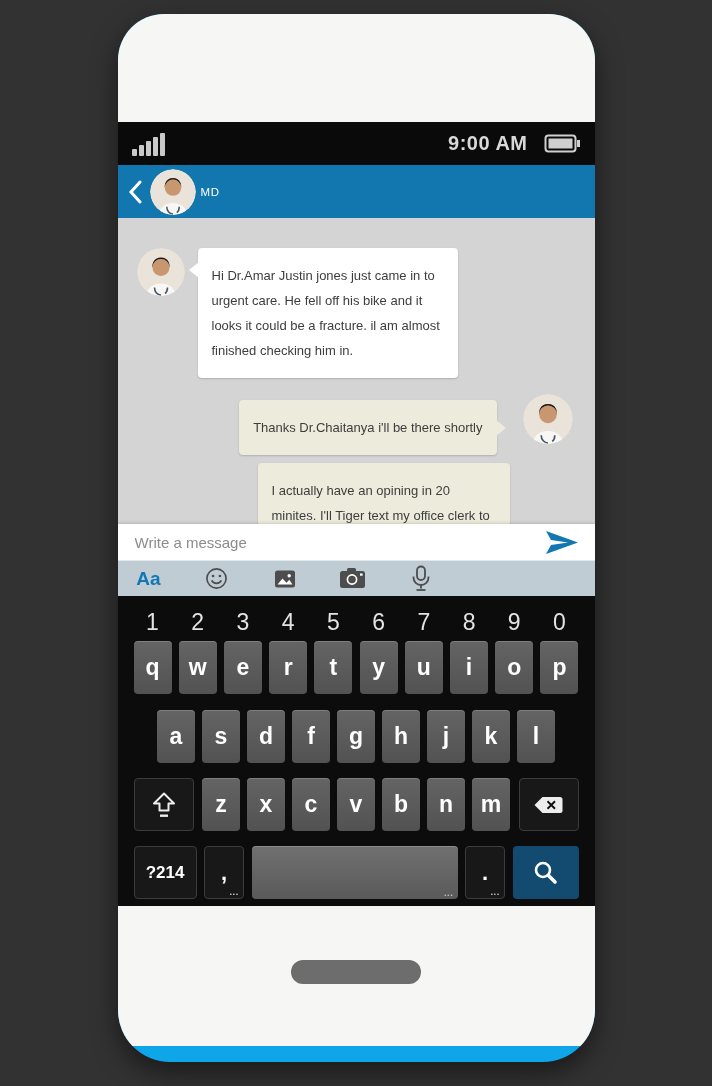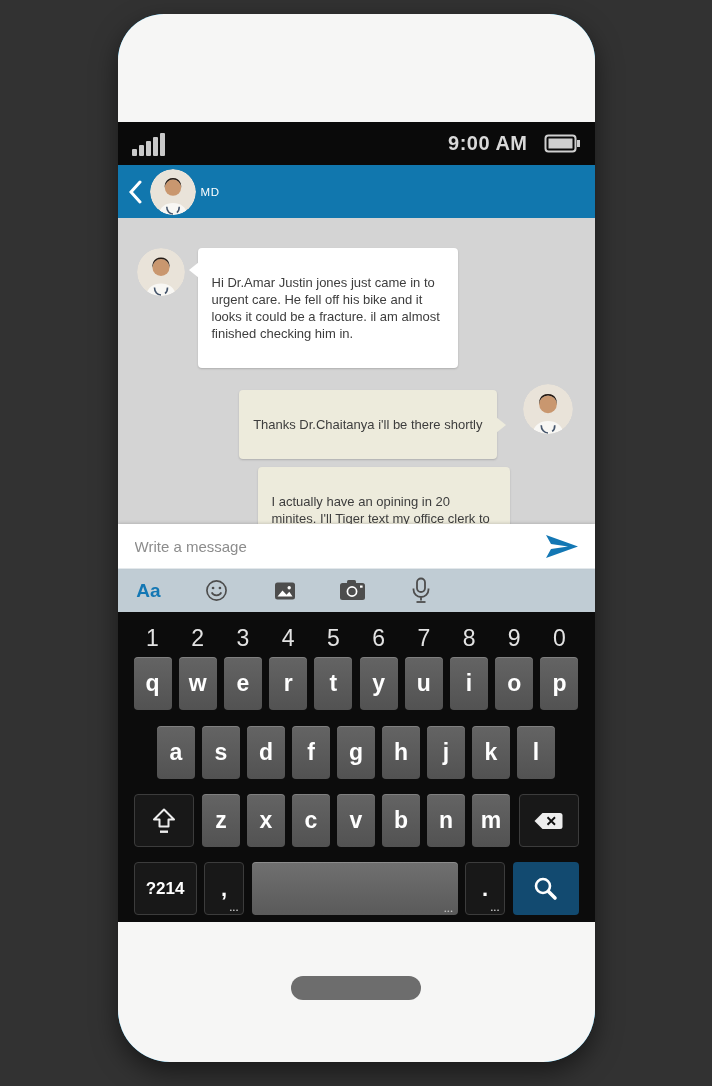--- a/index.html
+++ b/index.html
@@ -41,21 +41,21 @@
   }
   .backbtn{width:18px;height:26px;display:flex;align-items:center;margin-right:4px;cursor:pointer;}
   .avatar{border-radius:50%;display:block;flex:0 0 auto;}
   .head-title{font-size:20px;margin-left:12px;white-space:nowrap;}
   .head-cred{font-size:11.5px;letter-spacing:.6px;margin-left:5px;}
   
   .chat{height:306px;background:#d4d4d4;overflow:hidden;position:relative;}
   .msg-row{display:flex;align-items:flex-start;}
   .bubble{
     position:relative;background:#fff;border-radius:4px;
-    padding:26px 14px;font-size:13px;line-height:17px;color:#3d3d3d;
+    padding:15px 14px;font-size:13px;line-height:25px;color:#3d3d3d;
     box-shadow:0 1px 2px rgba(0,0,0,.18);box-sizing:border-box;
   }
   .bubble.out{background:#edebdc;}
   .tail-left::before{
     content:"";position:absolute;left:-9px;top:14px;
     border-style:solid;border-width:8px 10px 8px 0;
     border-color:transparent #fff transparent transparent;
   }
   .tail-right::after{
     content:"";position:absolute;right:-9px;top:50%;transform:translateY(-50%);
@@ -68,33 +68,33 @@
   .m2{margin-top:22px;justify-content:flex-end;gap:13px;}
   .m2 .bubble{margin-right:13px;}
   .m2 .avatar{margin-right:22px;margin-top:-6px;}
   .m3{margin-top:8px;justify-content:flex-end;}
   .m3 .bubble{margin-right:85px;width:252px;}
   .m4{margin-top:15px;}
   .m4 .avatar{margin-left:22px;}
   .m4 .bubble{margin-left:12px;width:255px;height:70px;}
   
   .composer{
-    height:44px;background:#fff;display:flex;align-items:center;
+    height:36px;background:#fff;display:flex;align-items:center;
     padding:0 15px;box-sizing:border-box;box-shadow:0 -1px 3px rgba(0,0,0,.15);
     position:relative;z-index:2;
   }
   .composer input{
     flex:1;border:none;outline:none;font-size:15px;color:#444;
     font-family:"Liberation Sans",sans-serif;background:transparent;
   }
   .composer input::placeholder{color:#8c8c8c;}
   .sendbtn{flex:0 0 auto;margin-left:8px;cursor:pointer;display:flex;}
   
   .toolbar{
-    height:44px;background:#c0ccd4;border-top:1px solid #e9eef1;
+    height:36px;background:#c0ccd4;border-top:1px solid #e9eef1;
     display:flex;align-items:center;padding:0 0 0 16px;box-sizing:border-box;
   }
   .tb-item{width:30px;display:flex;justify-content:center;align-items:center;cursor:pointer;}
   .tb-item + .tb-item{margin-left:38px;}
   .tb-format{color:#1377b4;font-size:19px;font-weight:bold;}
   
   .keyboard{
     height:310px;background:#0c0c0c;box-sizing:border-box;
     padding:6px 16px 9px;display:flex;flex-direction:column;
   }

